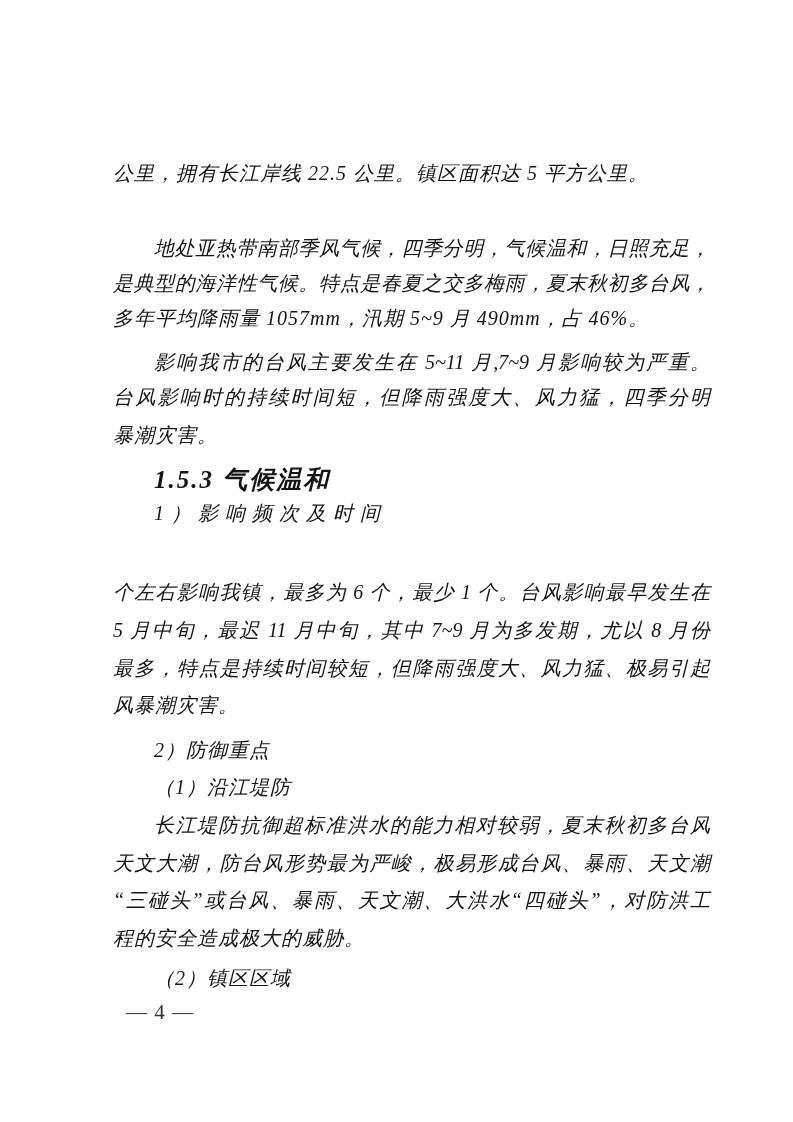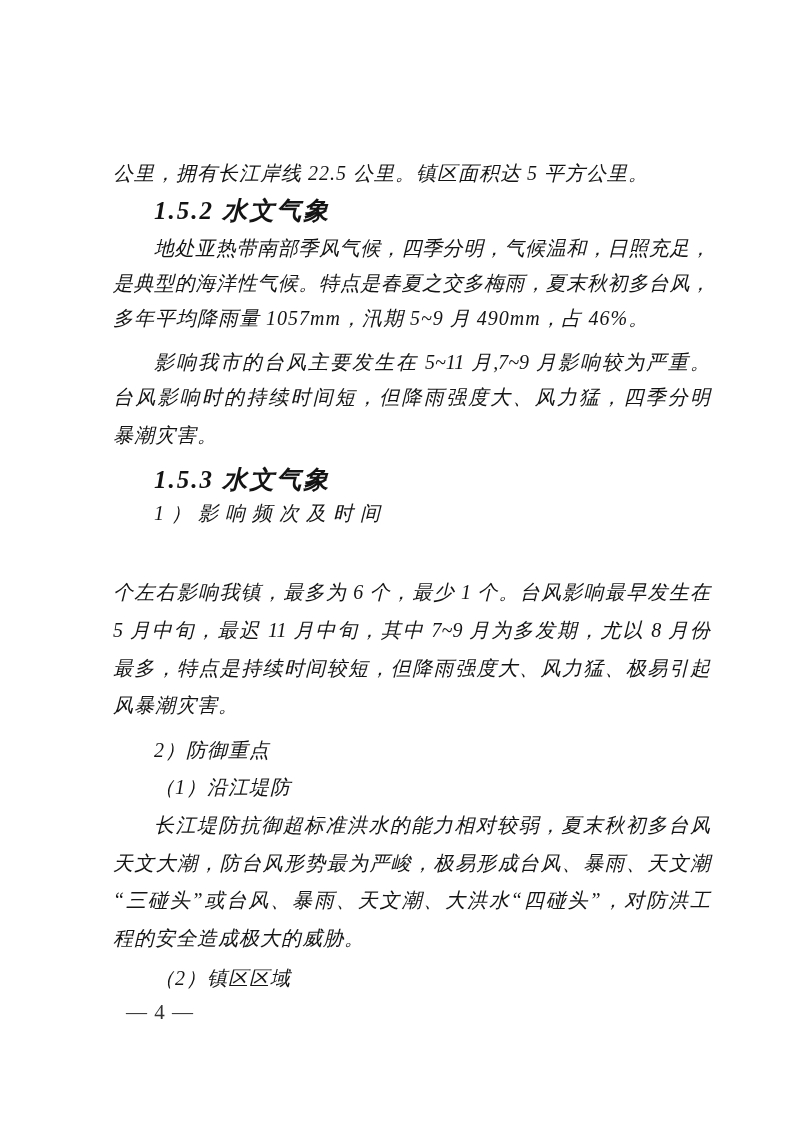--- a/index.html
+++ b/index.html
@@ -50,28 +50,27 @@
     letter-spacing: 1px;
     color: #333333;
   }
 </style>
 </head>
 <body>
 
 <div class="page">
 
   <p class="line" style="top:146px">公里，拥有长江岸线 22.5 公里。镇区面积达 5 平方公里。</p>
-  <p class="line hd" style="top:184px">1.5.2 水文气象</p>
   <p class="line in j" style="top:221px">地处亚热带南部季风气候，四季分明，气候温和，日照充足，</p>
   <p class="line j" style="top:256px">是典型的海洋性气候。特点是春夏之交多梅雨，夏末秋初多台风，</p>
   <p class="line" style="top:291px">多年平均降雨量 1057mm，汛期 5~9 月 490mm，占 46%。</p>
   <p class="line in j" style="top:335px">影响我市的台风主要发生在 5~11 月,7~9 月影响较为严重。</p>
   <p class="line j" style="top:370px">台风影响时的持续时间短，但降雨强度大、风力猛，四季分明</p>
   <p class="line" style="top:408px">暴潮灾害。</p>
-  <p class="line hd" style="top:453px">1.5.3 水文气象</p>
+  <p class="line hd" style="top:453px">1.5.3 气候温和</p>
   <p class="line in sp" style="top:486px">1）影响频次及时间</p>
   <p class="line j" style="top:565px">个左右影响我镇，最多为 6 个，最少 1 个。台风影响最早发生在</p>
   <p class="line j" style="top:603px">5 月中旬，最迟 11 月中旬，其中 7~9 月为多发期，尤以 8 月份</p>
   <p class="line j" style="top:641px">最多，特点是持续时间较短，但降雨强度大、风力猛、极易引起</p>
   <p class="line" style="top:678px">风暴潮灾害。</p>
   <p class="line in" style="top:723px">2）防御重点</p>
   <p class="line in" style="top:760px">（1）沿江堤防</p>
   <p class="line in j" style="top:798px">长江堤防抗御超标准洪水的能力相对较弱，夏末秋初多台风</p>
   <p class="line j" style="top:836px">天文大潮，防台风形势最为严峻，极易形成台风、暴雨、天文潮</p>
   <p class="line" style="top:911px">程的安全造成极大的威胁。</p>

